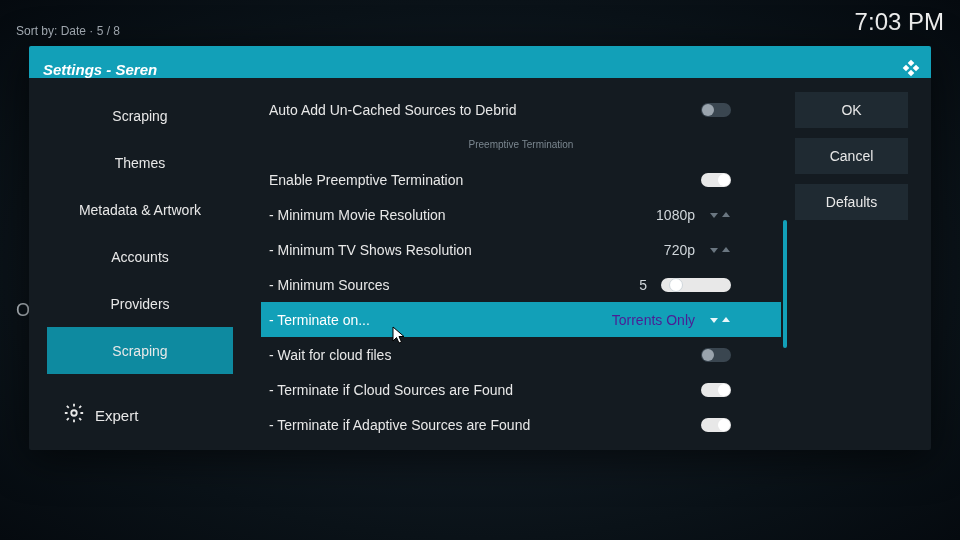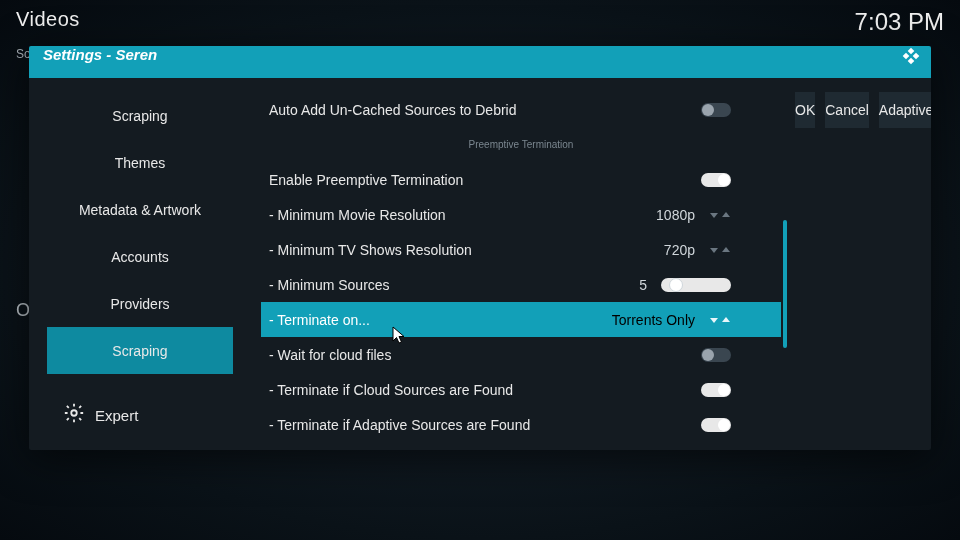--- a/index.html
+++ b/index.html
@@ -26,21 +26,21 @@
     left: 29px; top: 46px;
     width: 902px; height: 404px;
     background: #141b21;
     box-shadow: 0 8px 40px rgba(0,0,0,0.6);
     border-radius: 2px;
     overflow: hidden;
   }
   .dialog-header {
     height: 32px;
     background: #12a0b8;
-    display: flex; align-items: flex-start; justify-content: space-between;
+    display: flex; align-items: flex-end; justify-content: space-between;
     padding: 0 10px 0 14px;
   }
   .dialog-title { font-size: 15px; font-weight: bold; color: #fff; font-style: italic; }
   .logo svg { width: 20px; height: 20px; display: block; }
 
   .dialog-body {
     display: flex;
     height: calc(100% - 32px);
     padding-top: 14px;
   }
@@ -78,21 +78,21 @@
     display: flex; align-items: center;
     padding: 0 50px 0 8px;
     font-size: 14px;
     color: #e8e8e8;
     position: relative;
     cursor: pointer;
   }
   .row.selected { background: #12a0b8; color: #fff; }
   .row .label { flex: 1; white-space: nowrap; overflow: hidden; text-overflow: ellipsis; }
   .row .value { margin-right: 14px; color: #d0d6da; font-size: 14px; }
-  .row.selected .value { color: #000000; }
+  .row.selected .value { color: #4c1d95; }
   .section-header {
     height: 35px;
     display: flex; align-items: center; justify-content: center;
     color: #7a868f; font-size: 10px;
   }
 
   
   .toggle {
     width: 30px; height: 14px; border-radius: 8px;
     background: #3a4650;
@@ -124,21 +124,21 @@
     content: ""; position: absolute;
     width: 12px; height: 12px; border-radius: 50%;
     background: #fff; border: 1px solid #cfd6db;
     top: 0px; left: 8px;
   }
 
   
   .actions {
     width: 144px; flex-shrink: 0;
     padding: 0 23px 0 8px;
-    display: flex; flex-direction: row; gap: 10px; text-align: right;
+    display: flex; flex-direction: column; gap: 10px; text-align: right;
   }
   .btn {
     height: 36px; background: #1f2a32;
     display: flex; align-items: center; justify-content: center;
     color: #e8e8e8; font-size: 14px;
     cursor: pointer;
   }
 
   
   .scrollbar {
@@ -168,21 +168,20 @@
   }
   .cursor svg { width: 16px; height: 20px; }
 </style>
 </head>
 <body>
 
 <div class="bg-letter">O</div>
 
 <div class="top-bar">
   <div class="top-left">
-    <div class="top-title">Videos</div>
     <div class="top-sub">Sort by: Date  ·  5 / 8</div>
   </div>
   <div class="clock">7:03 PM</div>
 </div>
 
 <div class="dialog">
   <div class="dialog-header">
     <div class="dialog-title">Settings - Seren</div>
     <div class="logo">
       <svg viewBox="0 0 24 24">
@@ -291,21 +290,21 @@
       </div>
 
       <div class="scrollbar">
         <div class="thumb"></div>
       </div>
     </div>
 
     <div class="actions">
       <div class="btn">OK</div>
       <div class="btn">Cancel</div>
-      <div class="btn">Adaptive</div>
+      <div class="btn">Defaults</div>
     </div>
   </div>
 </div>
 
 <div class="cursor">
   <svg viewBox="0 0 16 20">
       <path d="M1 1 L1 15 L4.5 11.5 L7 17 L9.5 16 L7 10.5 L12 10.5 Z" fill="#ffffff" stroke="#000" stroke-width="1"></path>
     </svg>
 </div>
 

